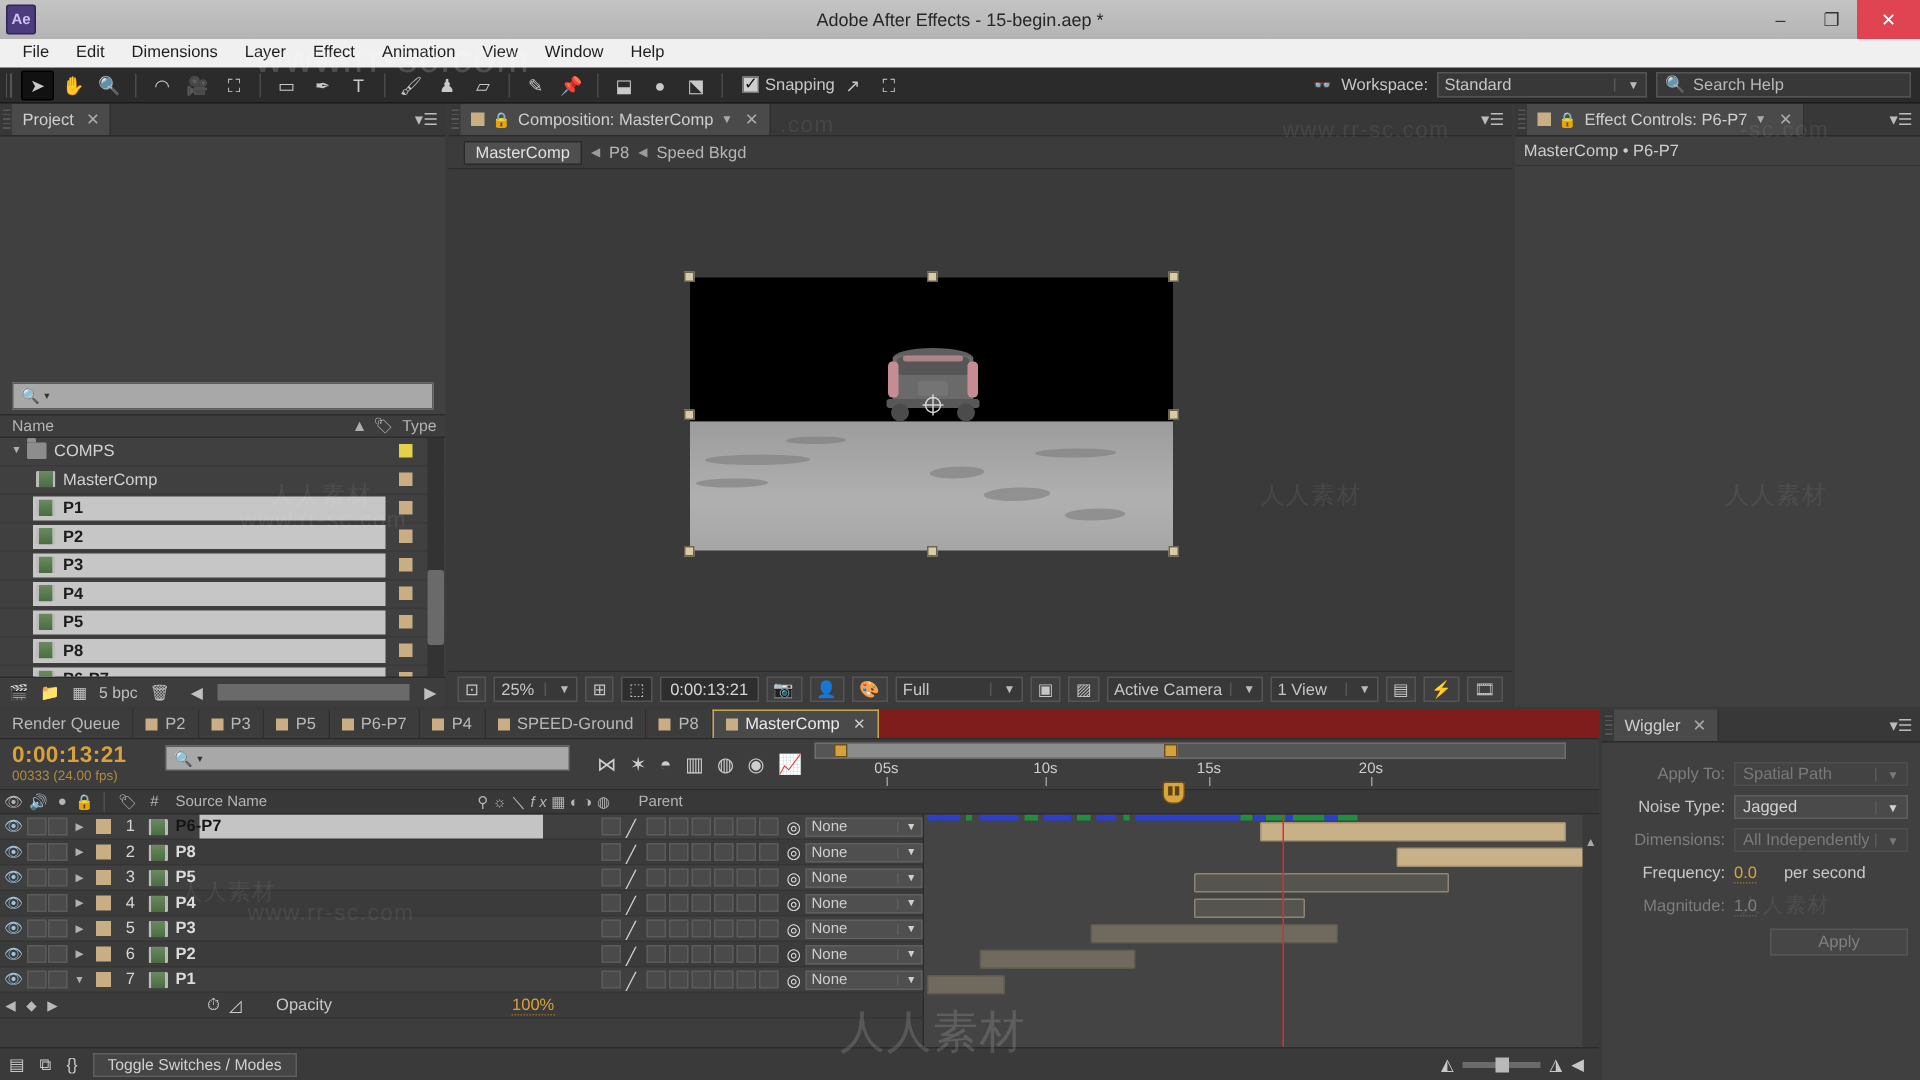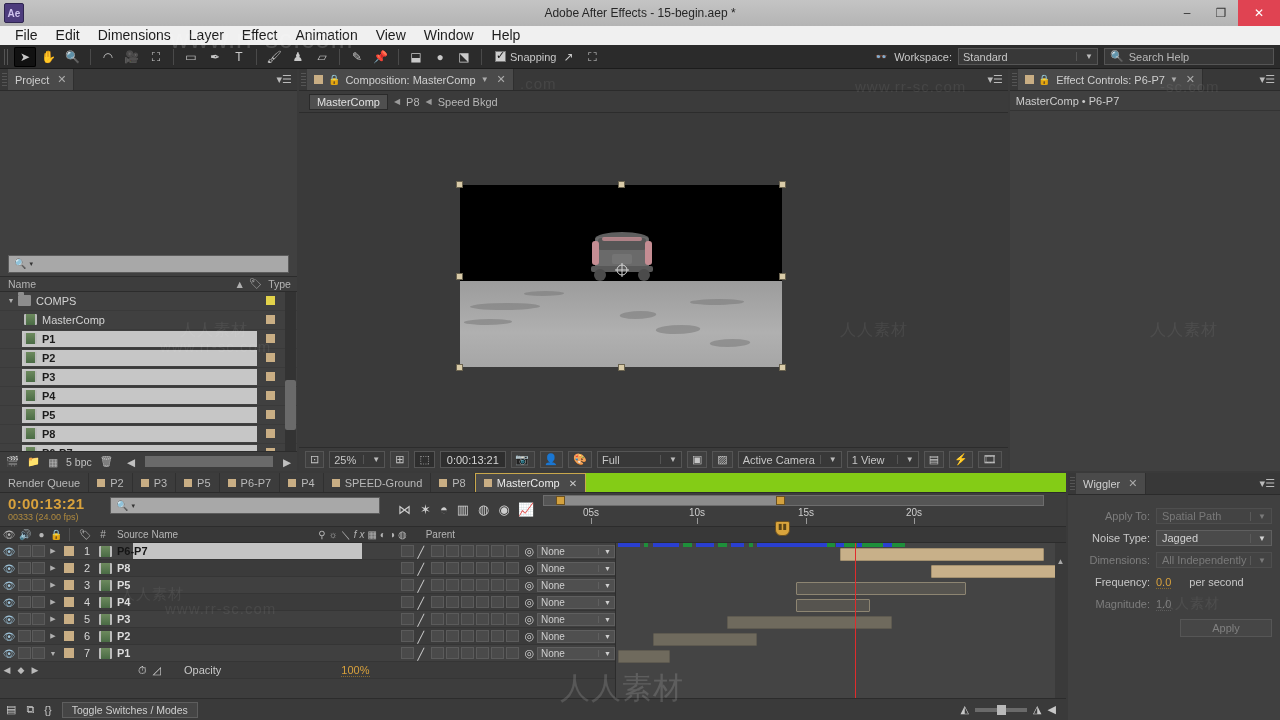--- a/index.html
+++ b/index.html
@@ -18,21 +18,21 @@
   
   #titlebar { height:26px; background:linear-gradient(#c4c4c4,#b4b4b4); display:flex; align-items:center; position:relative; }
   #ae-logo { width:20px; height:20px; margin-left:4px; background:#4d3c7d; border:1px solid #2f2550; border-radius:2px; color:#cfc3ee; font-size:10px; font-weight:bold; display:flex; align-items:center; justify-content:center; }
   #title-text { position:absolute; left:0; right:0; text-align:center; color:#262626; font-size:12px; }
   #win-ctrls { margin-left:auto; display:flex; height:26px; }
   .wb { width:34px; height:26px; display:flex; align-items:center; justify-content:center; color:#333; font-size:12px; }
   .wb.close { background:#e04352; color:#fff; width:42px; }
 
   
   #menubar { height:19px; background:#f0f0f0; display:flex; align-items:center; padding-left:6px; position:relative; z-index:10; }
-  #menubar .mi { padding:0 9px; color:#1d1d1d; font-size:14px; line-height:19px; }
+  #menubar .mi { padding:0 9px; color:#1d1d1d; font-size:11px; line-height:19px; }
 
   
   #toolbar { height:24px; background:#2b2b2b; display:flex; align-items:center; border-bottom:1px solid #1c1c1c; position:relative; z-index:9; }
   .tgrip { width:6px; height:16px; margin:0 3px 0 4px; background:repeating-linear-gradient(to right,#555 0 1px,transparent 1px 3px); }
   .tool { width:22px; height:20px; margin:0 1px; display:flex; align-items:center; justify-content:center; color:#c9c9c9; font-size:12px; border-radius:2px; }
   .tool.on { background:#111; box-shadow:inset 0 0 0 1px #000; }
   .tsep { width:1px; height:16px; background:#4a4a4a; margin:0 5px; }
   #snapwrap { display:flex; align-items:center; gap:4px; margin-left:8px; }
   .chk { width:11px; height:11px; background:#cfcfcf; border:1px solid #777; position:relative; }
   .chk::after { content:"✓"; position:absolute; left:0px; top:-3px; font-size:11px; color:#141414; }
@@ -93,21 +93,21 @@
   .cbtn.dark { background:#2e2e2e; }
   .ctime { background:#2e2e2e; border:1px solid #555; height:17px; display:flex; align-items:center; padding:0 6px; color:#d6d6d6; font-size:11px; }
 
   
   #fxpanel { width:293px; }
   #fx-sub { height:20px; display:flex; align-items:center; padding:0 6px; font-size:11px; color:#cdcdcd; border-bottom:1px solid #343434; }
   #fx-body { flex:1; background:#404040; }
 
   
   #timeline { position:absolute; top:473px; left:0; width:1066px; bottom:0; background:#3d3d3d; display:flex; flex-direction:column; }
-  #tl-tabs { height:20px; background:#84cc16; display:flex; align-items:stretch; border-bottom:1px solid #2b2b2b; }
+  #tl-tabs { height:20px; background:#7f1d1d; display:flex; align-items:stretch; border-bottom:1px solid #2b2b2b; }
   .tltab { display:flex; align-items:center; gap:5px; padding:0 8px; font-size:11px; color:#b9b9b9; border-right:1px solid #303030; background:#3c3c3c; }
   .tltab.active { background:#4a4a4a; color:#eaeaea; border:1px solid #c9a84c; border-bottom:none; }
   .tltab .sq2 { width:8px; height:8px; background:#c9ae84; }
   #tl-head { height:34px; display:flex; background:#3d3d3d; border-bottom:1px solid #2c2c2c; }
   #tl-time { width:110px; padding:2px 0 0 8px; }
   #tl-timebig { color:#d8a13c; font-size:15px; font-weight:bold; letter-spacing:.3px; }
   #tl-timesmall { color:#b08a3e; font-size:9px; }
   #tl-search { width:270px; height:17px; margin:4px 8px 0 0; background:#a8a8a8; border:1px solid #5c5c5c; display:flex; align-items:center; padding:0 5px; gap:3px; color:#333; font-size:10px; }
   #tl-hicons { display:flex; align-items:center; gap:9px; padding-left:10px; color:#cdcdcd; font-size:13px; }
   #tl-ruler-wrap { flex:1; position:relative; }

